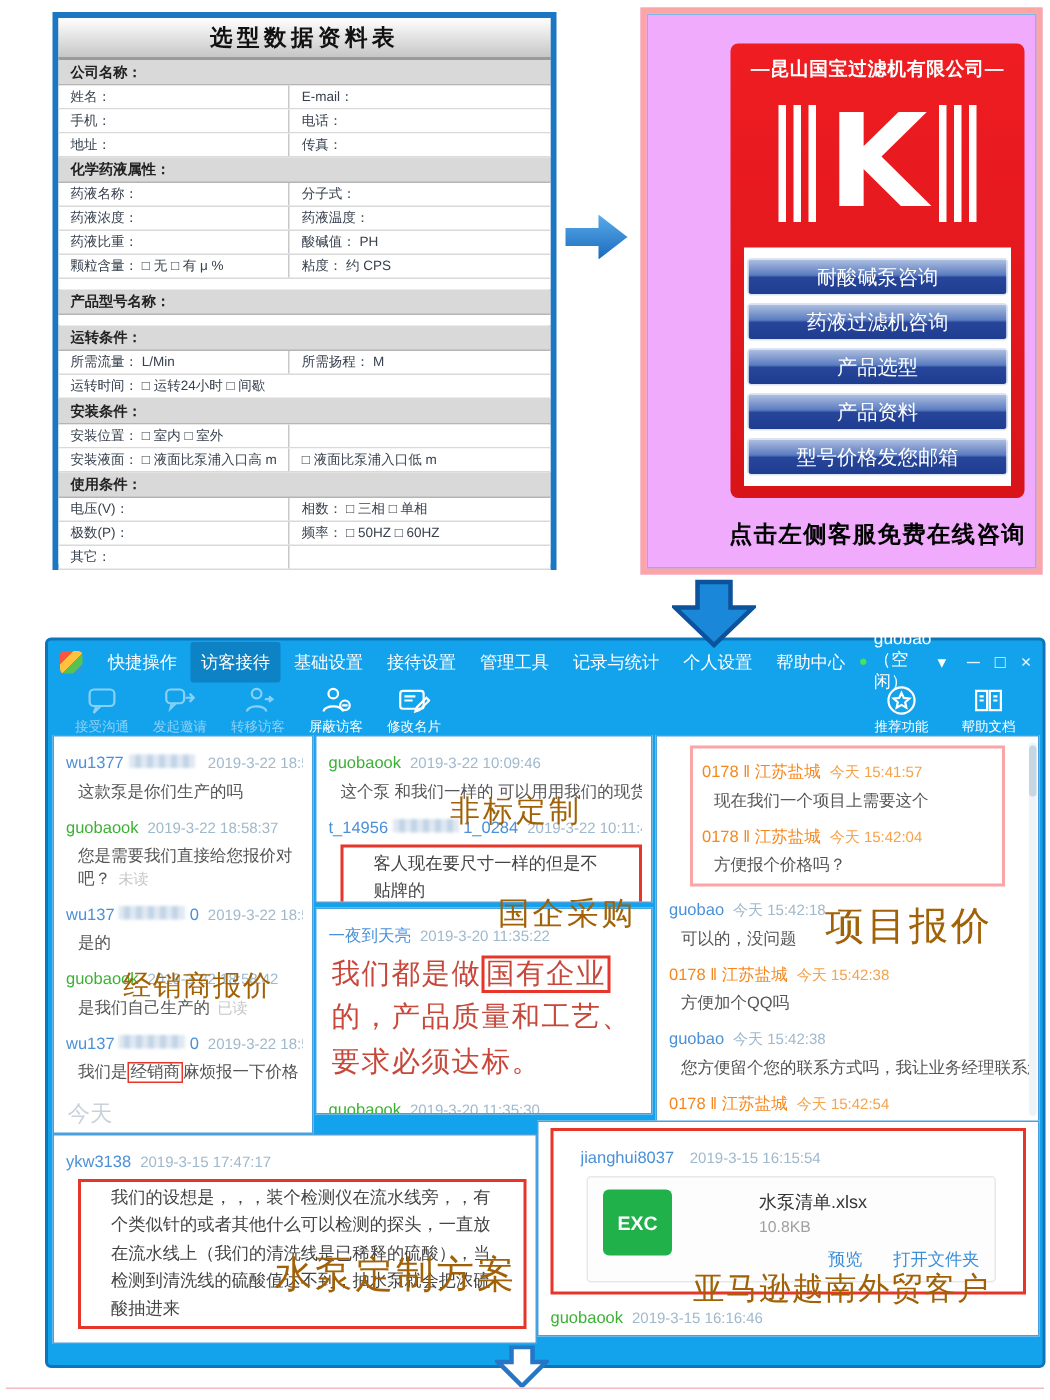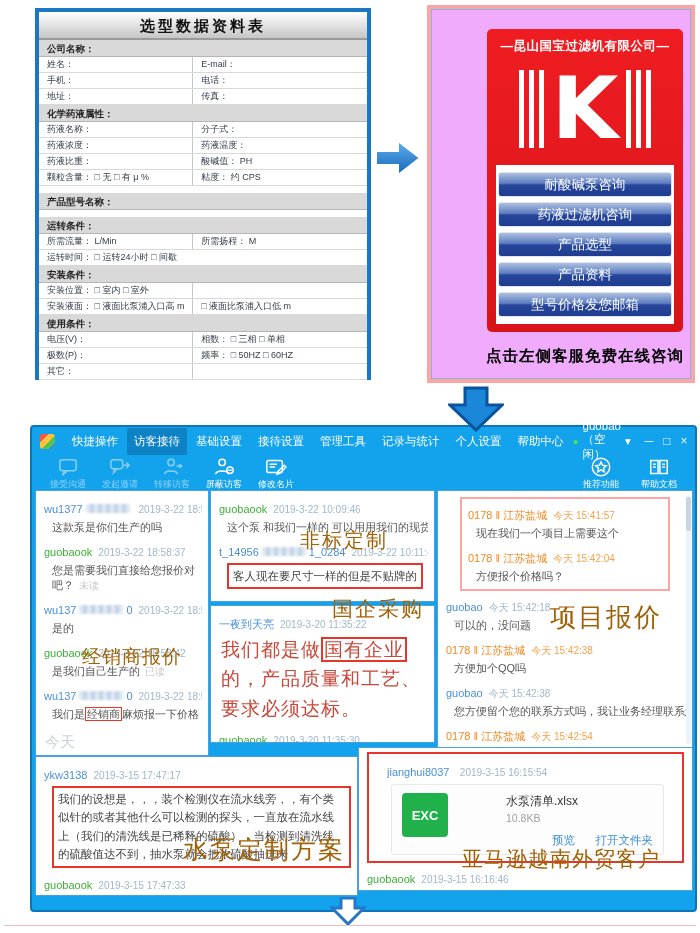--- a/index.html
+++ b/index.html
@@ -70,21 +70,21 @@
 
   .mhead { margin:6px 0 0 2px; white-space:nowrap; overflow:hidden; }
   .mname { font-size:11px; }
   .mname.blue { color:#4a90d9; } .mname.green { color:#3cb035; } .mname.orange { color:#f5871f; }
   .mtime { font-size:10px; color:#9fb8cc; margin-left:6px; }
   .mtime.orangeT { color:#f5a24a; }
   .mline { color:#555; font-size:11px; padding:3px 0 1px 10px; }
   .mline.nowrap { white-space:nowrap; overflow:hidden; }
   .mstatus { color:#c6c6c6; font-size:10px; margin-left:5px; }
   .inline-box { border:1px solid #e8352a; padding:0 1px; }
-  .boxed-block { display:inline-block; border:2px solid #e8352a; padding:2px 4px; line-height:1.6; font-size:11.5px; color:#444; }
+  .boxed-block { display:inline-block; border:2px solid #e8352a; padding:2px 20px; line-height:1.6; font-size:11.5px; color:#444; }
   .big-red { color:#c8473a; font-size:19px; line-height:1.55; letter-spacing:1px; padding-left:4px; }
   .big-red .inline-box { border-width:2px; }
   .group-box { border:2px solid #fca5a5; margin:4px 16px 2px; padding:0 4px 4px; }
   .day-divider { color:#c9d2da; font-size:15px; margin:10px 0 2px 3px; }
   .mosaic { display:inline-block; width:44px; height:9px; vertical-align:middle; margin:0 3px;
     background:repeating-linear-gradient(90deg,#dfe8f2 0 4px,#c2d4e6 4px 8px); filter:blur(1px); }
   .scrollbar { position:absolute; right:1px; top:4px; bottom:4px; width:5px; background:#eef3f8; border-radius:3px; }
   .scrollbar .thumb { position:absolute; top:2px; left:0; width:5px; height:34px; background:#c7d6e3; border-radius:3px; }
 
   

